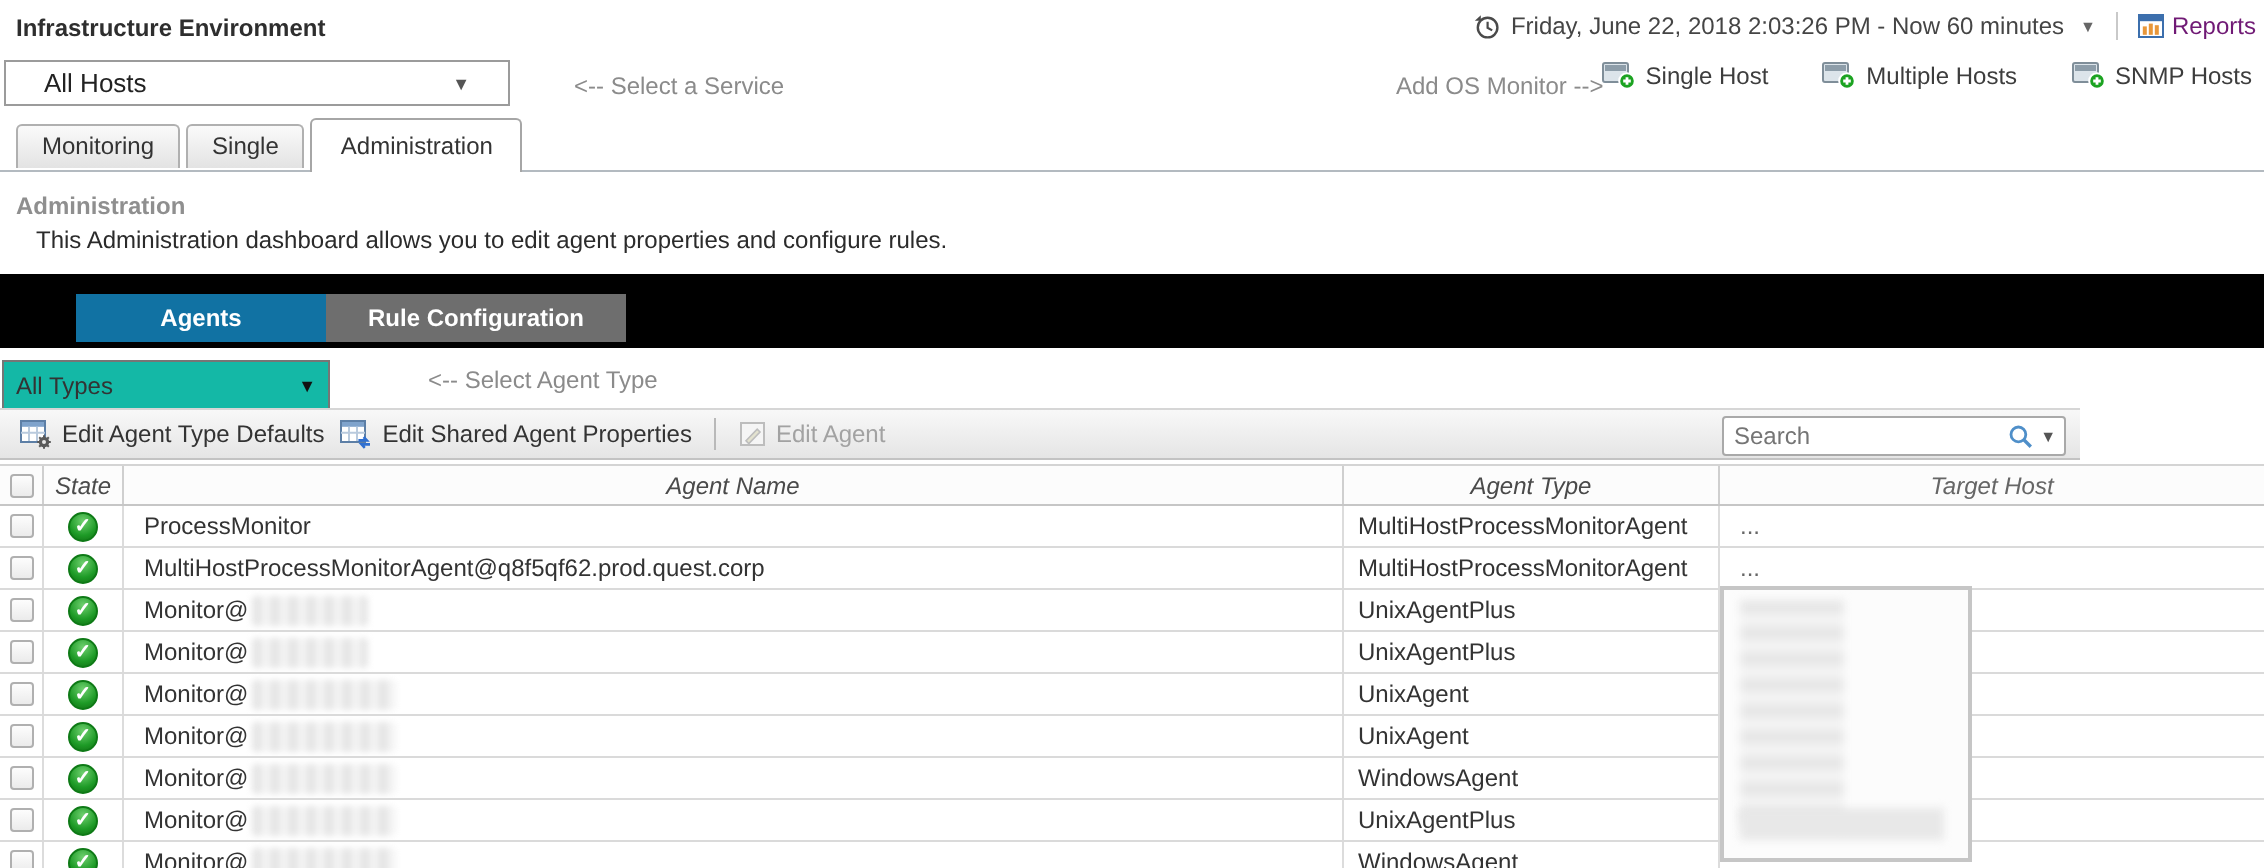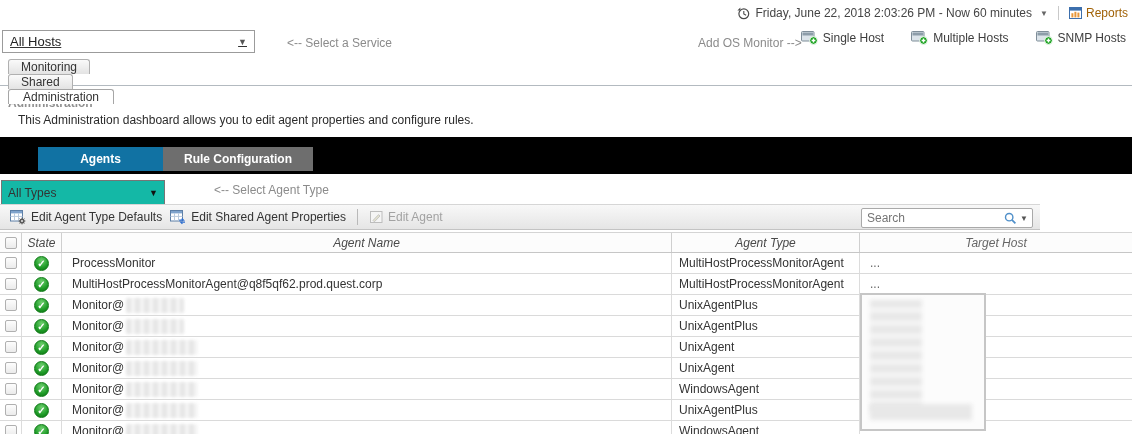--- a/index.html
+++ b/index.html
@@ -5,34 +5,34 @@
   * { margin:0; padding:0; box-sizing:border-box; }
   body { background:#fff; }
   .page{ position:relative; width:1132px; height:434px; background:#fff; overflow:hidden;
          font-family:"Liberation Sans", sans-serif; font-size:12px; color:#333; }
 
   
   .page-title{ position:absolute; left:8px; top:7px; font-weight:bold; font-size:12px; color:#2e2e2e; }
   .time-bar{ position:absolute; right:4px; top:6px; display:flex; align-items:center; gap:5px; color:#454545; }
   .time-caret{ font-size:8px; color:#666; margin-left:3px; }
   .vdiv{ width:1px; height:14px; background:#c9c9c9; margin:0 5px; }
-  .reports{ display:flex; align-items:center; gap:4px; color:#a16207; cursor:pointer; }
+  .reports{ display:flex; align-items:center; gap:4px; color:#701a75; cursor:pointer; }
 
   .combo{ position:absolute; left:2px; top:30px; width:253px; height:23px; border:1px solid #9b9b9b;
-          background:#fff; display:flex; align-items:center; padding:0 7px; cursor:pointer;text-decoration:underline; }
+          background:#fff; display:flex; align-items:center; padding:0 19px; cursor:pointer; }
   .combo .val{ font-size:13px; color:#222; }
   .combo .arrow{ margin-left:auto; font-size:9px; color:#555; }
   .hint{ position:absolute; color:#8b8b8b; }
   .hint-service{ left:287px; top:36px; }
   .hint-addos{ left:698px; top:36px; }
   .host-actions{ position:absolute; right:6px; top:30px; display:flex; gap:27px; }
   .host-btn{ display:flex; align-items:center; gap:5px; color:#3d3d3d; cursor:pointer; }
 
   
-  .tabs{ position:absolute; left:8px; top:59px; height:27px; display:flex; align-items:flex-start; z-index:2;flex-direction:column; }
+  .tabs{ position:absolute; left:8px; top:59px; height:27px; display:flex; align-items:center; z-index:2; }
   .tab{ height:22px; padding:0 12px; display:flex; align-items:center; margin-right:3px;
         background:linear-gradient(#fafafa,#e3e3e3); border:1px solid #b0b0b0; border-bottom:none;
         border-radius:3px 3px 0 0; color:#333; cursor:pointer; }
   .tab.active{ height:27px; background:#fff; padding:0 14px; position:relative; z-index:3; border-color:#a6a6a6; }
   .tab-line{ position:absolute; left:0; top:85px; width:1132px; height:1px; background:#b3bac0; z-index:1; }
 
   
   .section-heading{ position:absolute; left:8px; top:96px; font-weight:bold; color:#8f8f8f; }
   .section-desc{ position:absolute; left:18px; top:113px; color:#2b2b2b; }
 
@@ -94,20 +94,21 @@
   .host-redaction .h{ position:absolute; left:8px; bottom:9px; width:102px; height:16px;
                       background:#e8e8e8; filter:blur(2px); }
 
   .icon{ display:inline-block; flex:none; }
 </style>
 </head>
 <body>
 
 <div class="page">
 
+  <div class="page-title">Infrastructure Environment</div>
 
   <div class="time-bar">
     <svg class="icon" width="13" height="13" viewBox="0 0 13 13">
       <circle cx="6.8" cy="6.8" r="4.9" fill="none" stroke="#4a4a4a" stroke-width="1.2"></circle>
       <path d="M6.8 3.9 V6.9 L9.1 8.2" fill="none" stroke="#4a4a4a" stroke-width="1.1"></path>
       <path d="M0.4 3.4 L3.4 0.6 L3.4 3.4 Z" fill="#4a4a4a"></path>
     </svg>
     <span>Friday, June 22, 2018 2:03:26 PM - Now 60 minutes</span>
     <span class="time-caret">▼</span>
     <span class="vdiv"></span>
@@ -158,21 +159,21 @@
       </svg>
       <span>SNMP Hosts</span>
     </span>
   </div>
 
   <div class="tabs">
     <div class="tab">
         <span>Monitoring</span>
       </div>
     <div class="tab">
-        <span>Shared</span>
+        <span>Single</span>
       </div>
     <div class="tab active">
         <span>Administration</span>
       </div>
   </div>
   <div class="tab-line"></div>
 
   <div class="section-heading">Administration</div>
   <div class="section-desc">This Administration dashboard allows you to edit agent properties and configure rules.</div>
 

